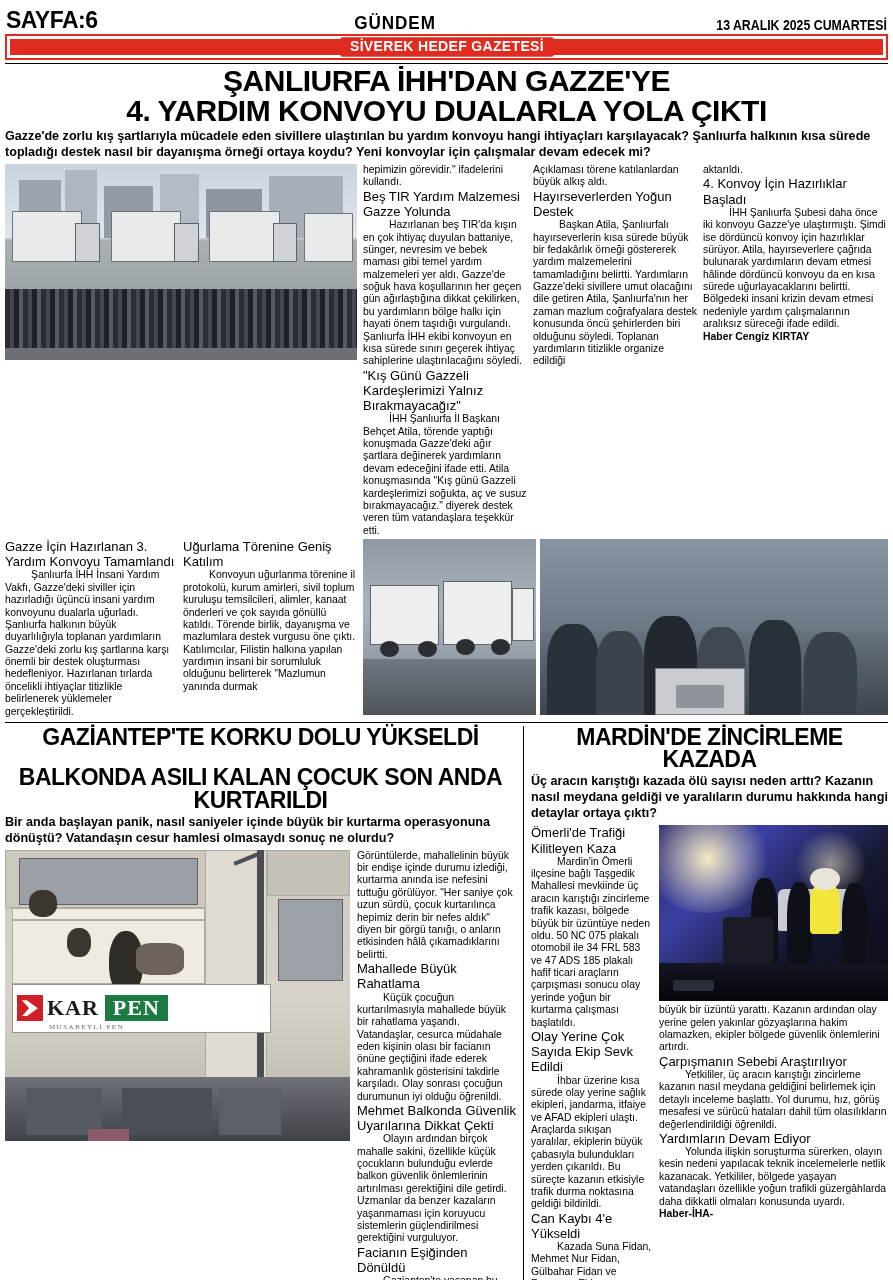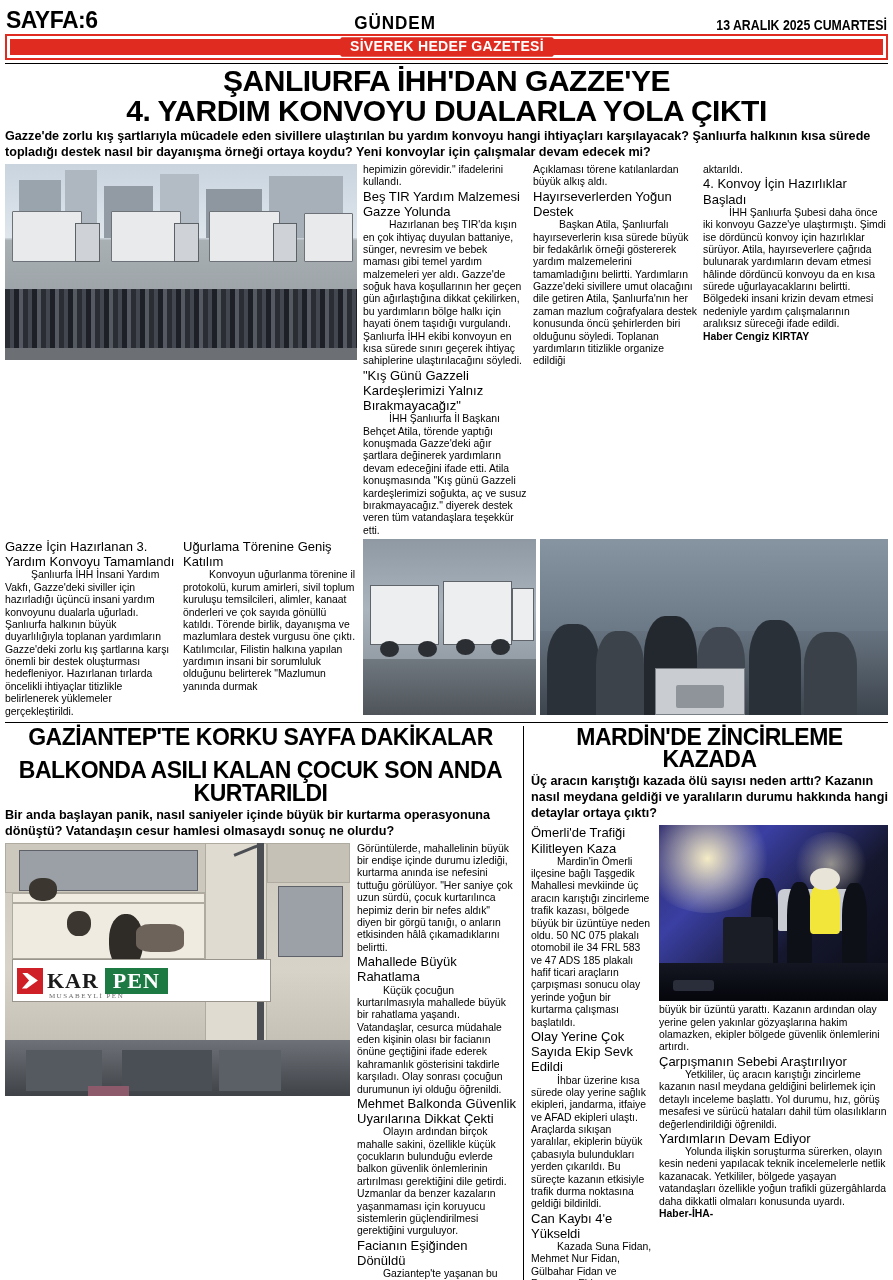--- a/index.html
+++ b/index.html
@@ -275,28 +275,28 @@
         </div>
       </div>
     </div>
   </div>
 
   <div class="hsep" style="margin:4px 0 0 0;"></div>
 
   <div class="colwrap" style="margin-top:3px;">
 
     <div style="width:518px;flex:0 0 518px;padding-right:7px;">
-      <div class="hl1" style="font-size:23px;">GAZİANTEP'TE KORKU SAYFA DAKİKALAR</div>
-      <div class="hl1" style="font-size:23px;margin-top:11px;">BALKONDA ASILI KALAN ÇOCUK SON ANDA KURTARILDI</div>
+      <div class="hl1" style="font-size:23px;">GAZİANTEP'TE KORKU DOLU YÜKSELDİ</div>
+      <div class="hl1" style="font-size:23px;margin-top:18px;">BALKONDA ASILI KALAN ÇOCUK SON ANDA KURTARILDI</div>
       <div class="deck">Bir anda başlayan panik, nasıl saniyeler içinde büyük bir kurtarma operasyonuna dönüştü? Vatandaşın cesur hamlesi olmasaydı sonuç ne olurdu?</div>
 
       <div class="colwrap" style="margin-top:4px;">
 
         <div style="width:352px;flex:0 0 352px;padding-right:7px;">
-          <div class="photo ph4" style="width:345px;height:253px;">
+          <div class="photo ph4" style="width:345px;height:291px;">
             <div class="slab" style="left:0;top:0;width:60%;height:20%;background:#cdc8bd;"></div>
             <div class="win" style="left:4%;top:3%;width:52%;height:16%;background:#9aa0a6;"></div>
             <div class="slab" style="left:2%;top:20%;width:56%;height:4%;background:#f0ece2;"></div>
             <div class="slab" style="left:58%;top:0;width:18%;height:100%;background:#e0dbd0;"></div>
             <div class="slab" style="left:76%;top:0;width:24%;height:16%;background:#c6c1b6;"></div>
             <div class="win" style="left:79%;top:17%;width:19%;height:28%;background:#9ba1a7;"></div>
             <div class="slab" style="left:2%;top:24%;width:56%;height:22%;background:#efebe1;"></div>
             <div class="child" style="left:30%;top:28%;width:10%;height:22%;"></div>
             <div class="child" style="left:38%;top:32%;width:14%;height:11%;background:#6d635a;border-radius:30%;"></div>
             <div class="child" style="left:18%;top:27%;width:7%;height:10%;background:#3b3630;"></div>

